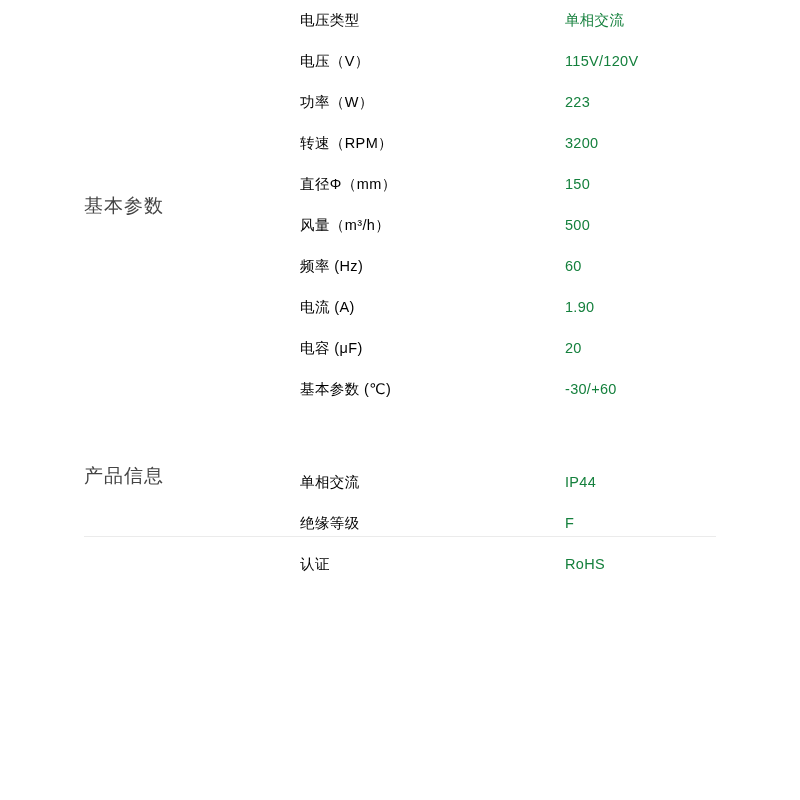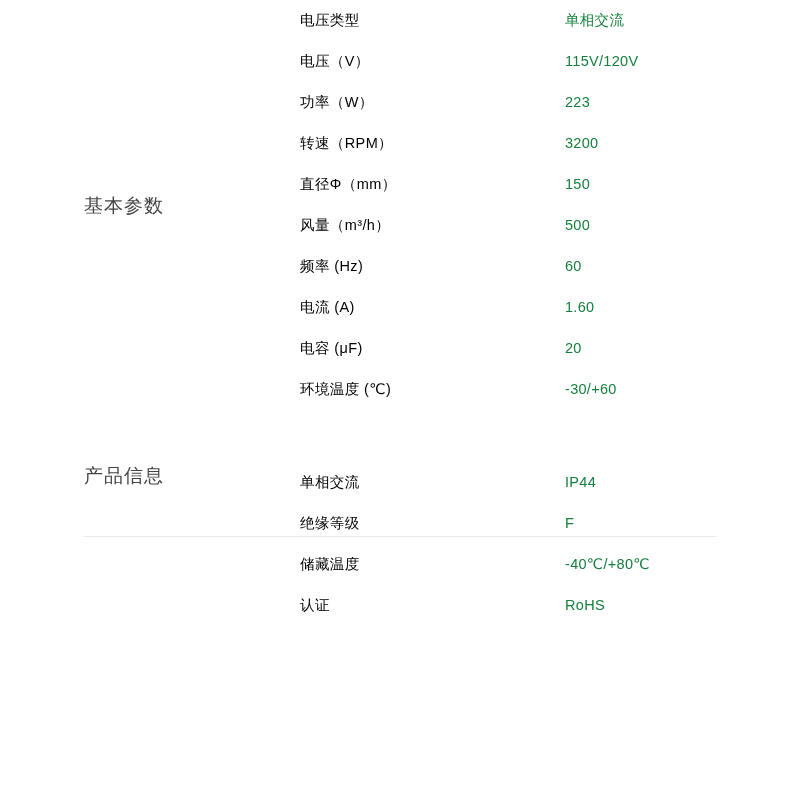--- a/index.html
+++ b/index.html
@@ -107,28 +107,28 @@
       <div class="spec-row">
         <div class="spec-label">风量（m³/h）</div>
         <div class="spec-value">500</div>
       </div>
       <div class="spec-row">
         <div class="spec-label">频率 (Hz)</div>
         <div class="spec-value">60</div>
       </div>
       <div class="spec-row">
         <div class="spec-label">电流 (A)</div>
-        <div class="spec-value">1.60</div>
+        <div class="spec-value">1.90</div>
       </div>
       <div class="spec-row">
         <div class="spec-label">电容 (μF)</div>
         <div class="spec-value">20</div>
       </div>
       <div class="spec-row">
-        <div class="spec-label">环境温度 (℃)</div>
+        <div class="spec-label">基本参数 (℃)</div>
         <div class="spec-value">-30/+60</div>
       </div>
 
     </div>
   </div>
 
   <div class="divider"></div>
 
   <div class="section" id="section-product">
     <div class="section-title">产品信息</div>
@@ -136,24 +136,20 @@
 
       <div class="spec-row">
         <div class="spec-label">单相交流</div>
         <div class="spec-value">IP44</div>
       </div>
       <div class="spec-row">
         <div class="spec-label">绝缘等级</div>
         <div class="spec-value">F</div>
       </div>
       <div class="spec-row">
-        <div class="spec-label">储藏温度</div>
-        <div class="spec-value">-40℃/+80℃</div>
-      </div>
-      <div class="spec-row">
         <div class="spec-label">认证</div>
         <div class="spec-value">RoHS</div>
       </div>
 
     </div>
   </div>
 
 </div>
 
 </body></html>

